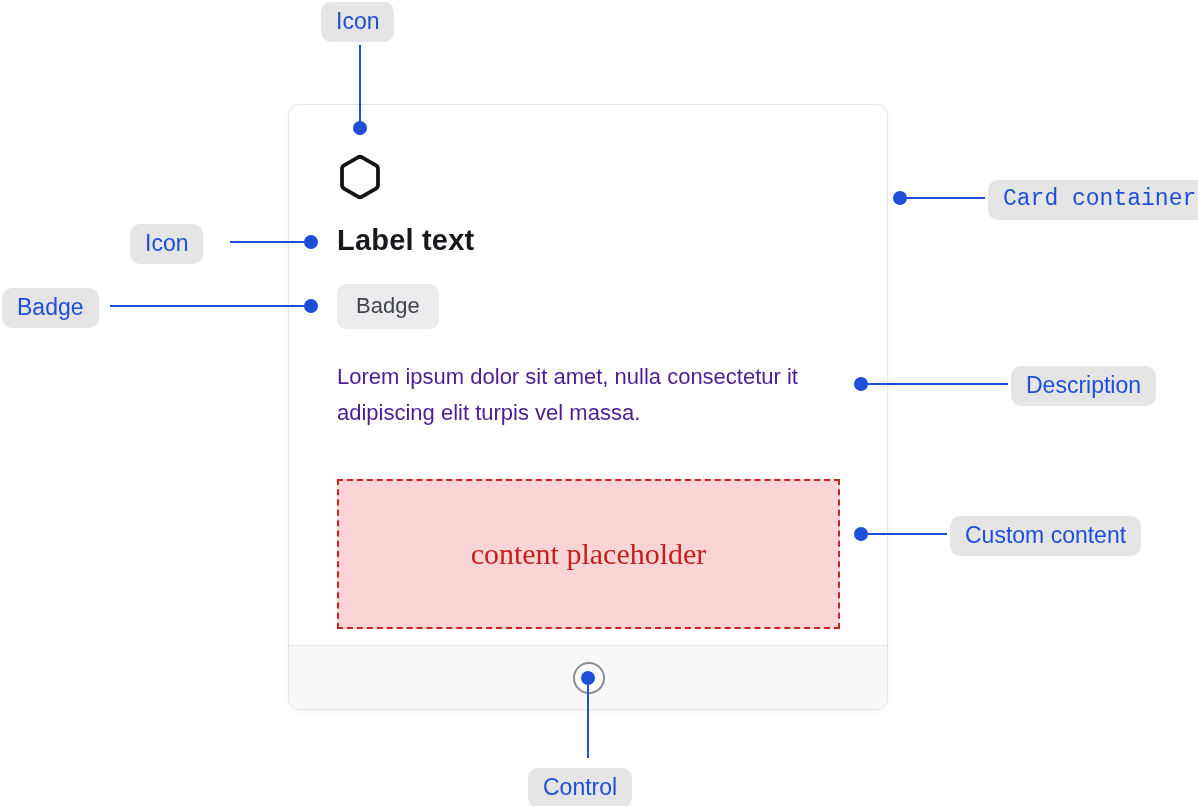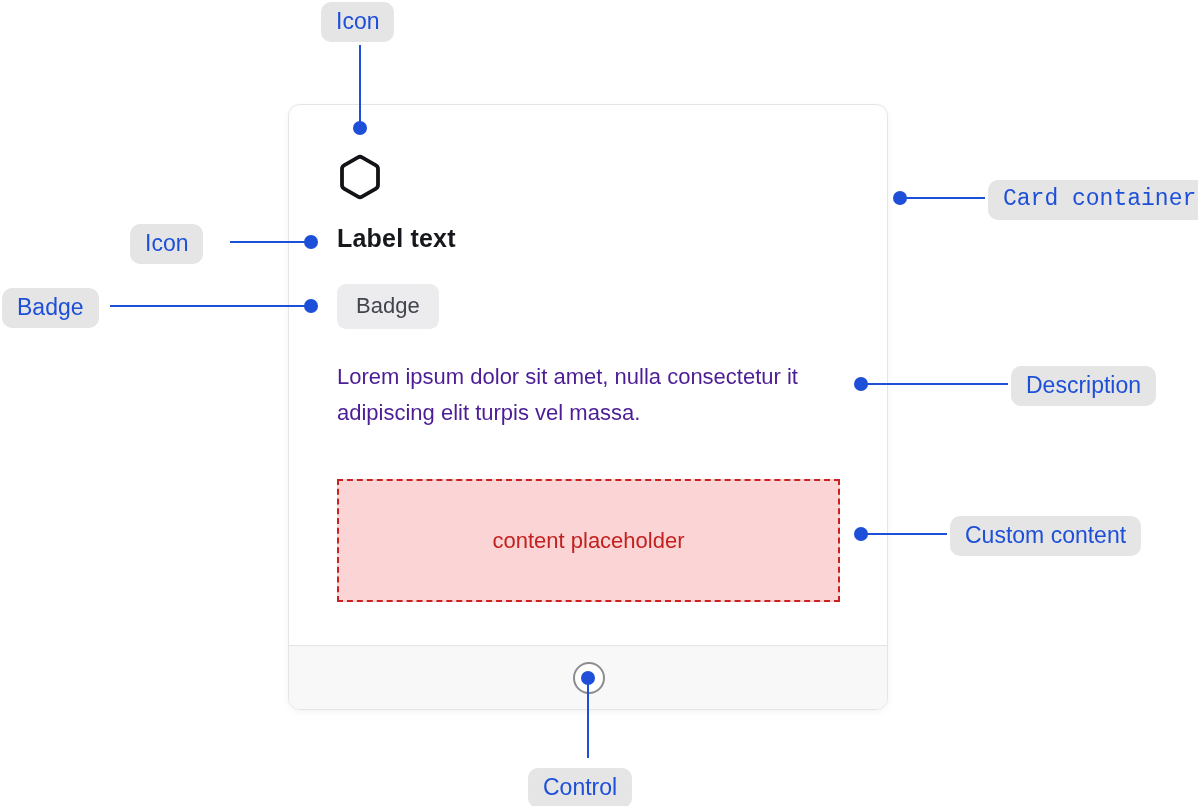--- a/index.html
+++ b/index.html
@@ -62,21 +62,21 @@
     left: 47px;
     top: 46px;
     width: 48px;
     height: 52px;
   }
 
   .card-label {
     position: absolute;
     left: 48px;
     top: 119px;
-    font-size: 25px;
+    font-size: 29px;
     font-weight: 700;
     color: #16181c;
     letter-spacing: 0.2px;
   }
 
   .badge-chip {
     position: absolute;
     left: 48px;
     top: 179px;
     background: #ececee;
@@ -95,28 +95,28 @@
     font-size: 22px;
     line-height: 36px;
     color: #4c1d95;
   }
 
   .content-placeholder {
     position: absolute;
     left: 48px;
     top: 374px;
     width: 503px;
-    height: 123px;
+    height: 150px;
     background: #fbd5d5;
     border: 2px dashed #cc2121;
     display: flex;
     align-items: center;
     justify-content: center;
-    font-family: Liberation Sans, sans-serif;
-    font-size: 22px;
+    font-family: Liberation Serif, serif;
+    font-size: 30px;
     color: #c32020;
   }
 
   .card-footer {
     position: absolute;
     left: 0;
     bottom: 0;
     width: 100%;
     height: 64px;
     background: #f8f8f9;

